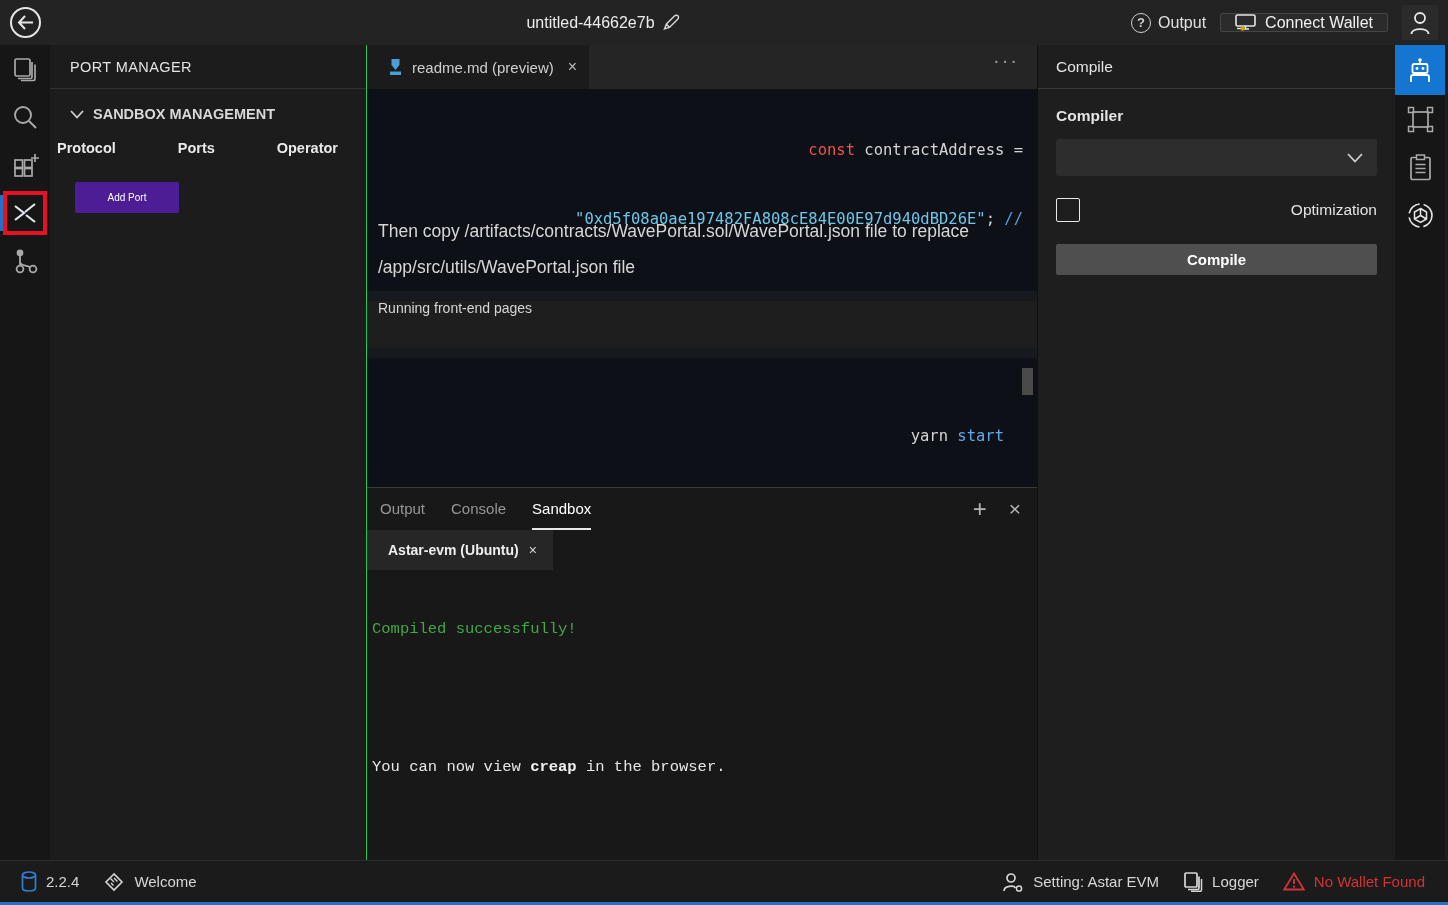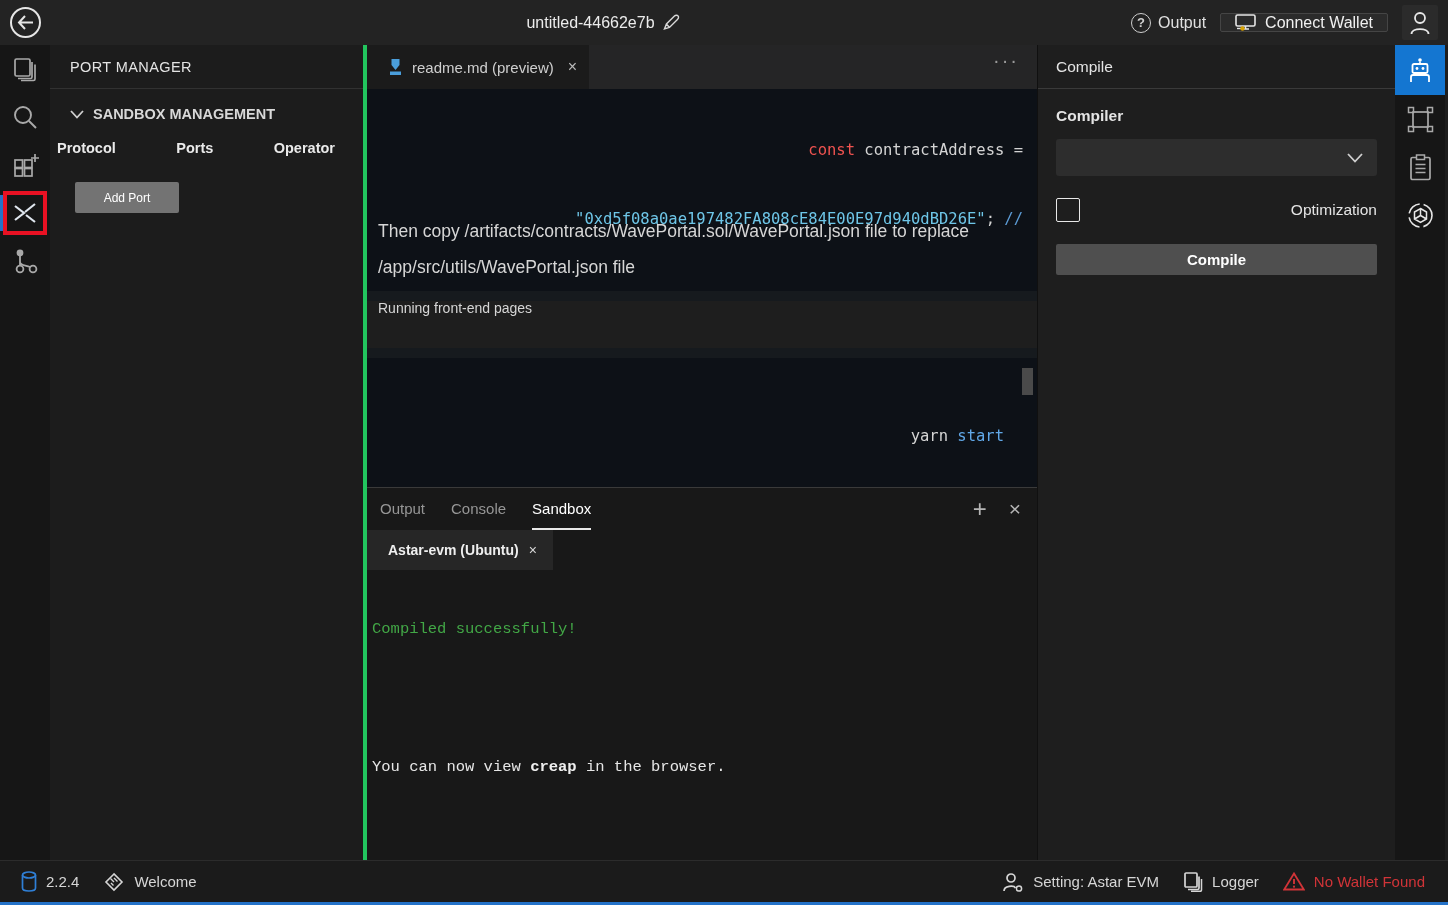--- a/index.html
+++ b/index.html
@@ -33,30 +33,30 @@
     flex-direction:column; align-items:center; }
   .act-item { width:50px; height:48px; display:flex; align-items:center;
     justify-content:center; position:relative; cursor:pointer; }
   .act-item.boxed { outline:4px solid #e81123; outline-offset:-4px; width:44px;
     height:44px; margin:2px 0; }
   .act-item .ind { position:absolute; left:0; top:4px; bottom:4px; width:3px; background:#2472c8; }
   .act-item.boxed .ind { left:-3px; }
   .actbar-right .act-item.active { background:#1476d1; height:50px; }
 
   
-  .sidebar { width:317px; flex:0 0 317px; background:#1c1c1c; border-right:4px solid #22c55e;
+  .sidebar { width:317px; flex:0 0 317px; background:#1c1c1c; border-right:1px solid #22c55e;
     color:#dadada; }
   .sb-header { height:44px; display:flex; align-items:center; padding-left:20px;
     font-size:14.5px; letter-spacing:.4px; color:#e3e3e3; border-bottom:1px solid #313131; }
   .sb-section { display:flex; align-items:center; gap:9px; padding:17px 0 14px 20px;
     font-size:14.5px; font-weight:bold; color:#d8d8d8; cursor:pointer; }
   .sb-cols { display:flex; padding:4px 28px 4px 7px; font-size:14.5px; font-weight:bold;
     color:#eaeaea; justify-content:space-between; }
-  .add-port { margin:22px 0 0 25px; width:104px; height:31px; background:#737373;
-    border:none; border-radius:2px; color:#fff; font-size:12px;
+  .add-port { margin:22px 0 0 25px; width:104px; height:31px; background:#4c1d95;
+    border:none; border-radius:2px; color:#fff; font-size:10px;
     font-family:"Liberation Sans",sans-serif; cursor:pointer; }
 
   
   .editor-col { width:670px; flex:0 0 670px; display:flex; flex-direction:column; background:#1e1e1e; }
   .tabbar { height:44px; flex:0 0 44px; background:#252526; display:flex; align-items:stretch;
     position:relative; }
   .tab { background:#1b1b1b; display:flex; align-items:center; gap:8px; padding:0 12px 0 20px;
     font-size:15px; color:#cfcfcf; cursor:pointer; }
   .tab-close { color:#bbb; font-size:16px; margin-left:6px; cursor:pointer; }
   .more-dots { position:absolute; right:18px; top:4px; color:#9a9a9a; font-size:20px;

